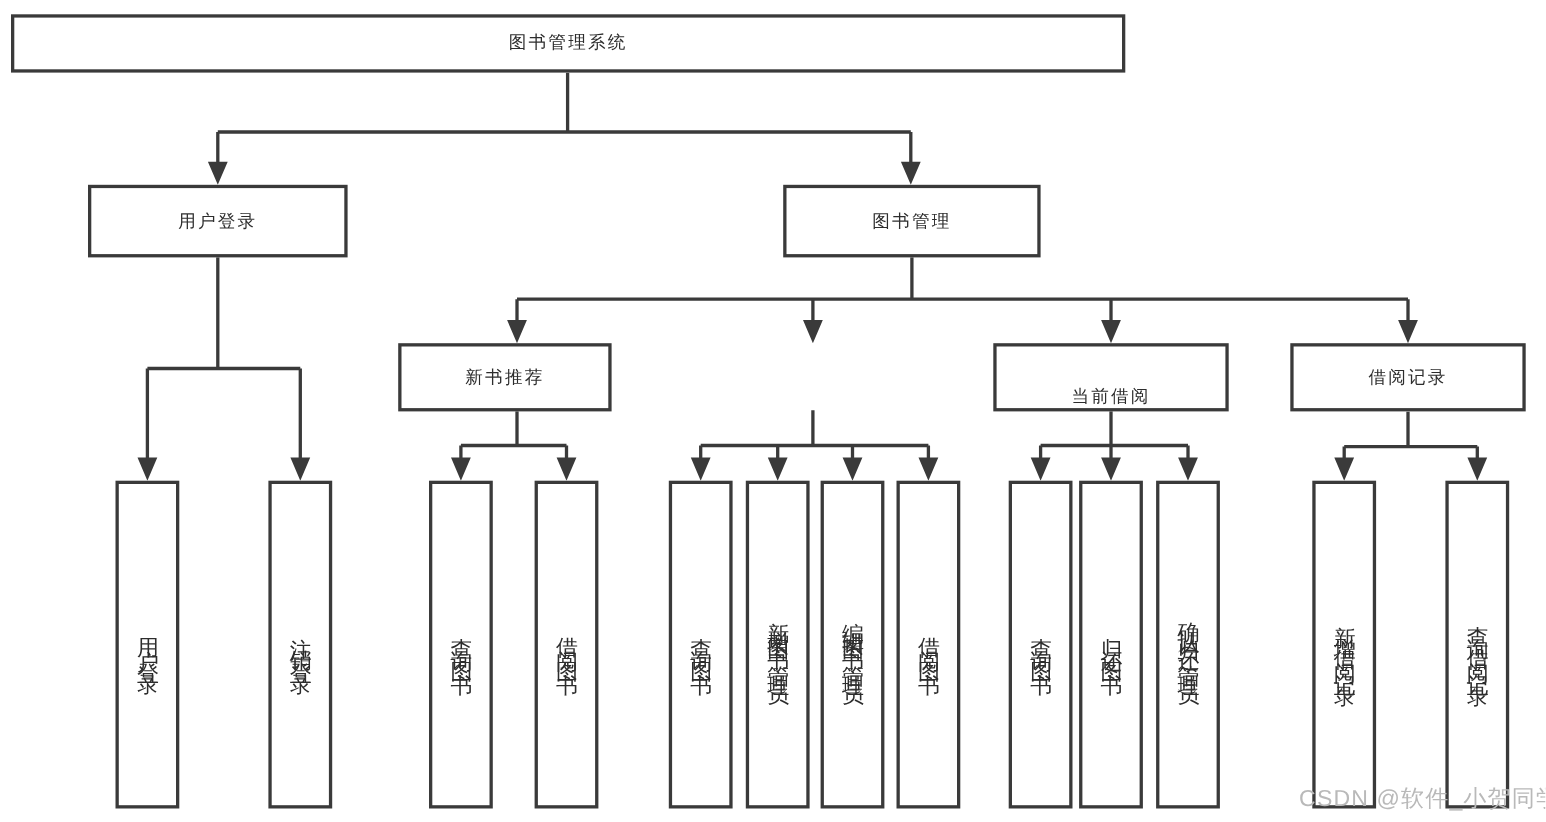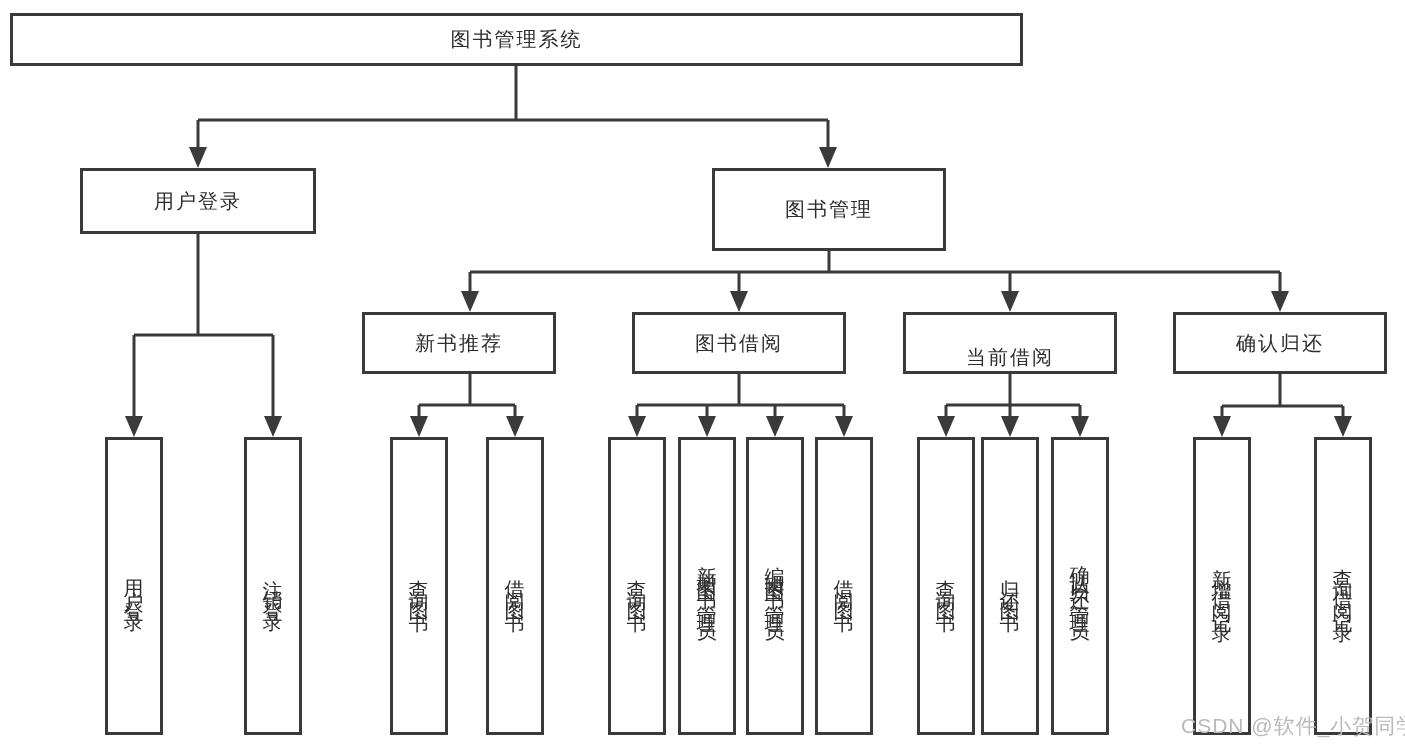--- a/index.html
+++ b/index.html
@@ -26,27 +26,27 @@
     position: absolute;
     background: #ffffff;
     border: 3px solid #3a3a3a;
     box-sizing: border-box;
     display: flex;
     align-items: center;
     justify-content: center;
     color: #2d2d2d;
   }
   .node.header span {
-    font-size: 20px;
+    font-size: 16px;
     letter-spacing: 2px;
     white-space: nowrap;
   }
   .root  { left: 10px;  top: 13px;  width: 1013px; height: 53px; }
   .lvl2a { left: 80px;  top: 168px; width: 236px;  height: 66px; }
-  .lvl2b { left: 712px; top: 168px; width: 234px;  height: 83px; }
+  .lvl2b { left: 712px; top: 168px; width: 234px;  height: 66px; }
   .lvl3  { top: 312px;  height: 62px; width: 194px; }
   .l3a { left: 362px; }
   .l3b { left: 632px; width: 214px; }
   .l3c { left: 903px; width: 214px; align-items: flex-end; }
   .l3d { left: 1173px; width: 214px; }
   .leaf {
     top: 437px;
     width: 58px;
     height: 298px;
   }
@@ -140,28 +140,25 @@
   <div class="node header lvl2a">
     <span>用户登录</span>
   </div>
   <div class="node header lvl2b">
     <span>图书管理</span>
   </div>
 
   <div class="node header lvl3 l3a">
     <span>新书推荐</span>
   </div>
-  <div class="node header lvl3 l3b">
-    <span>图书借阅</span>
-  </div>
   <div class="node header lvl3 l3c">
     <span>当前借阅</span>
   </div>
   <div class="node header lvl3 l3d">
-    <span>确认归还</span>
+    <span>借阅记录</span>
   </div>
 
   <div class="node leaf" style="left:105px">
     <span>用户登录</span>
   </div>
   <div class="node leaf" style="left:244px">
     <span>注销登录</span>
   </div>
   <div class="node leaf" style="left:390px">
     <span>查询图书</span>

